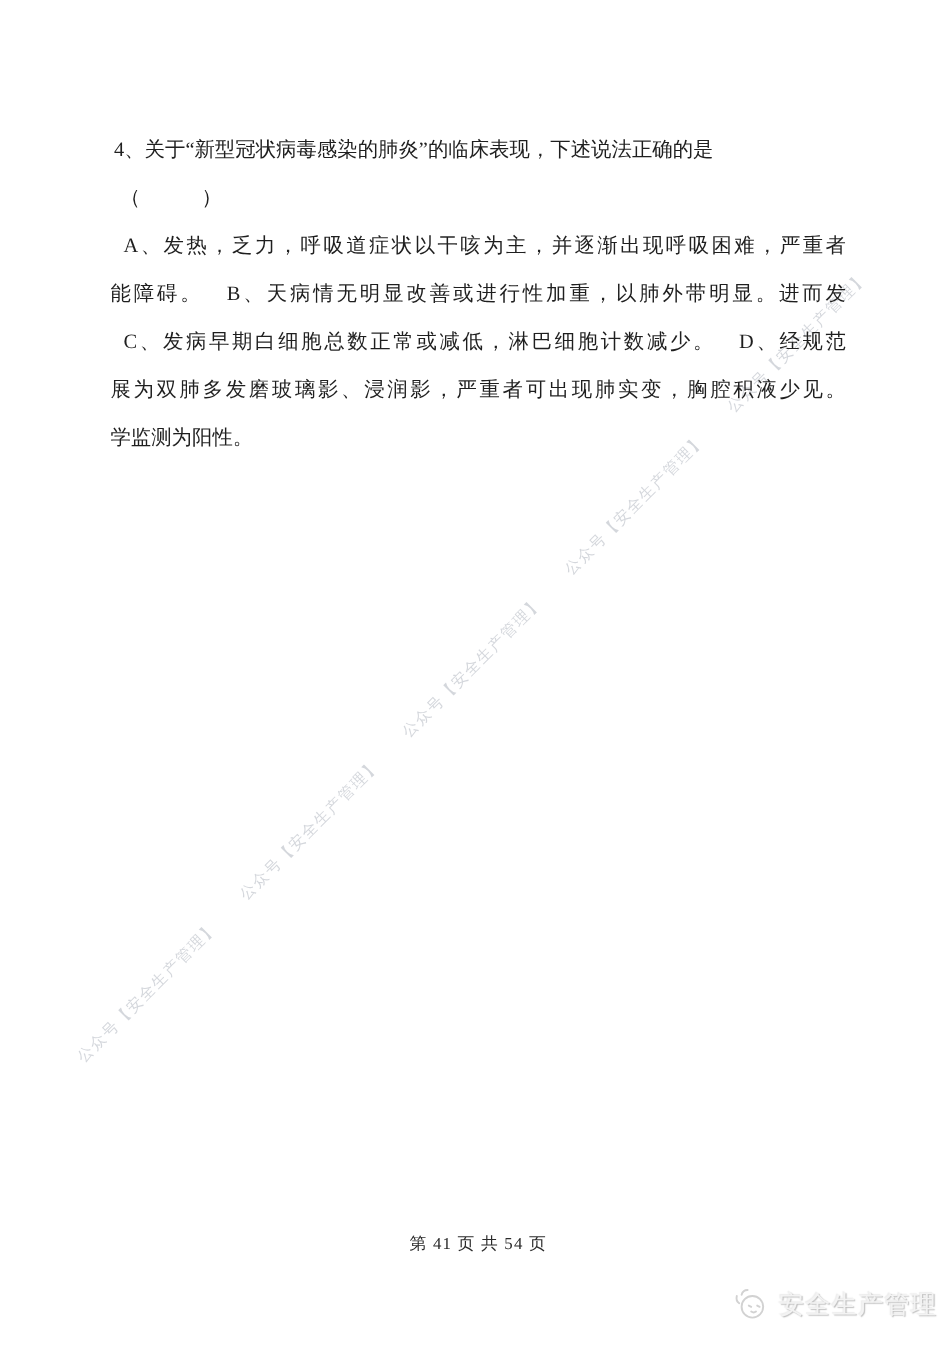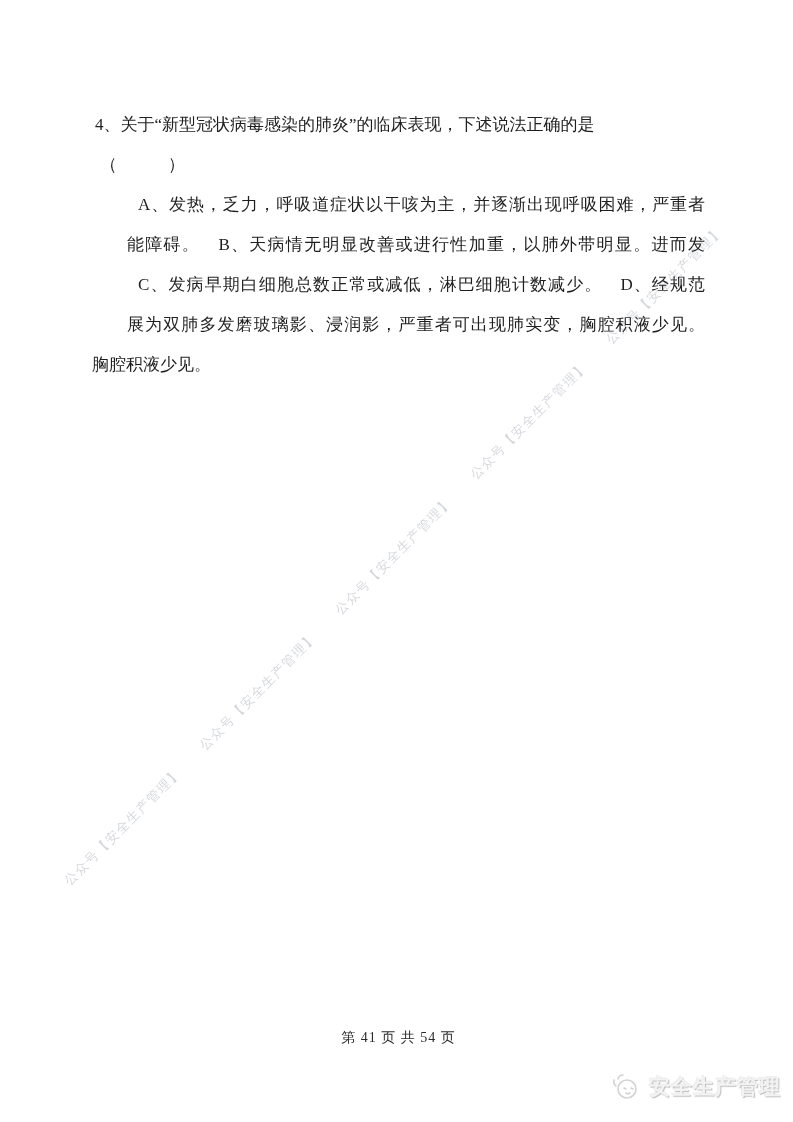--- a/index.html
+++ b/index.html
@@ -20,21 +20,20 @@
   #q5-block{top:495px;}
   .ln{
     height:40px;
     line-height:40px;
     font-size:17px;
   }
   .j{
     text-align:justify;
     text-align-last:justify;
     text-justify:inter-character;
-    margin-left:35px;
   }
   .i0{text-indent:3px;}
   .i1{text-indent:11px;}
   .i2{text-indent:8px;}
   .watermark-band{
     position:absolute;
     left:394px;top:556px;
     width:920px;
     transform:translate(-50%,-50%) rotate(-45deg);
     display:flex;
@@ -57,21 +56,21 @@
   }
   .brand{
     position:absolute;
     top:1070px;right:12px;
     display:flex;
     align-items:center;
     gap:5px;
   }
   .brand-text{
     font-size:21px;
-    font-weight:bold;
+    font-weight:normal;
     letter-spacing:1px;
     color:#f3f3f3;
     text-shadow:1px 1px 1px #bdbdbd, -1px -1px 1px #ececec;
   }
   .brand-icon svg{display:block;}
 </style>
 </head>
 <body>
 
 <div class="watermark-band">
@@ -82,21 +81,21 @@
   <span>公众号【安全生产管理】</span>
 </div>
 
 <div id="q4-block" class="textblock">
   <div class="ln i0">4、关于“新型冠状病毒感染的肺炎”的临床表现，下述说法正确的是</div>
   <div class="ln i2">（　　　）</div>
   <div class="ln j i1">A、发热，乏力，呼吸道症状以干咳为主，并逐渐出现呼吸困难，严重者</div>
   <div class="ln j">能障碍。　B、天病情无明显改善或进行性加重，以肺外带明显。进而发</div>
   <div class="ln j i1">C、发病早期白细胞总数正常或减低，淋巴细胞计数减少。　D、经规范</div>
   <div class="ln j">展为双肺多发磨玻璃影、浸润影，严重者可出现肺实变，胸腔积液少见。</div>
-  <div class="ln">胸腔积液少见。</div>
+  <div class="ln">学监测为阳性。</div>
 </div>
 
 <div id="q5-block" class="textblock">
 </div>
 
 <div class="page-footer">第 41 页 共 54 页</div>
 
 <div class="brand">
   <span class="brand-icon">
     <svg width="38" height="34" viewBox="0 0 38 34">

